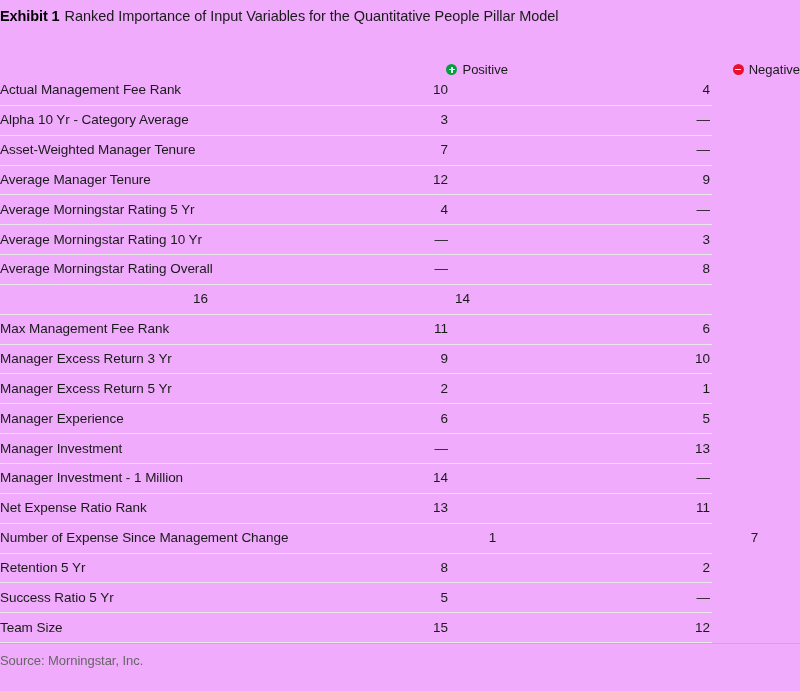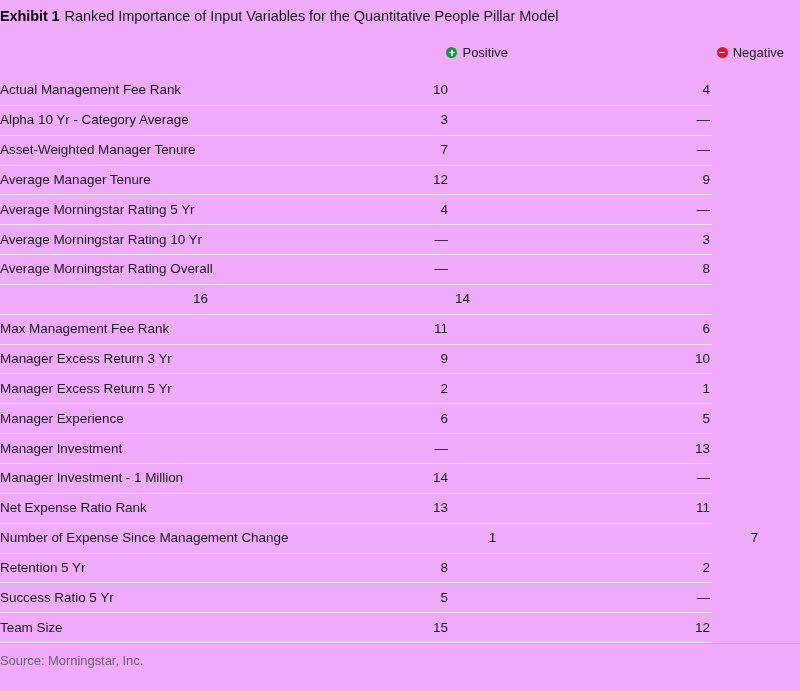--- a/index.html
+++ b/index.html
@@ -41,38 +41,38 @@
     font-size: 14.5px;
     font-weight: normal;
     color: #1a1a1a;
     letter-spacing: -0.05px;
     margin-left: 5px;
   }
 
   
   .col-header {
     display: flex;
-    align-items: flex-start;
+    align-items: flex-end;
     height: 46px;
     box-sizing: border-box;
     padding-top: 16px;
   }
   .ch-spacer {
     flex: 1 1 auto;
   }
   .ch-cell {
     display: flex;
     align-items: center;
     justify-content: flex-end;
     font-size: 13px;
     color: #1a1a1a;
     white-space: nowrap;
   }
   .ch-positive { width: 238px; padding-right: 58px; box-sizing: border-box; }
-  .ch-negative { width: 234px; padding-right: 16px; box-sizing: border-box; }
+  .ch-negative { width: 234px; padding-right: 0; box-sizing: border-box; }
 
   .badge {
     display: inline-block;
     width: 11px;
     height: 11px;
     border-radius: 50%;
     position: relative;
     margin-right: 5px;
     flex: 0 0 auto;
   }

